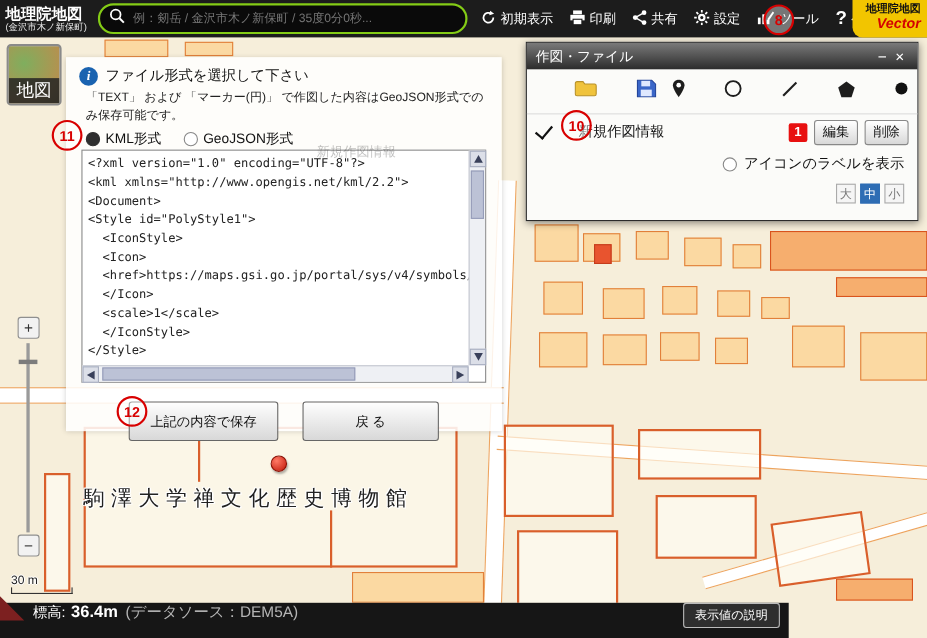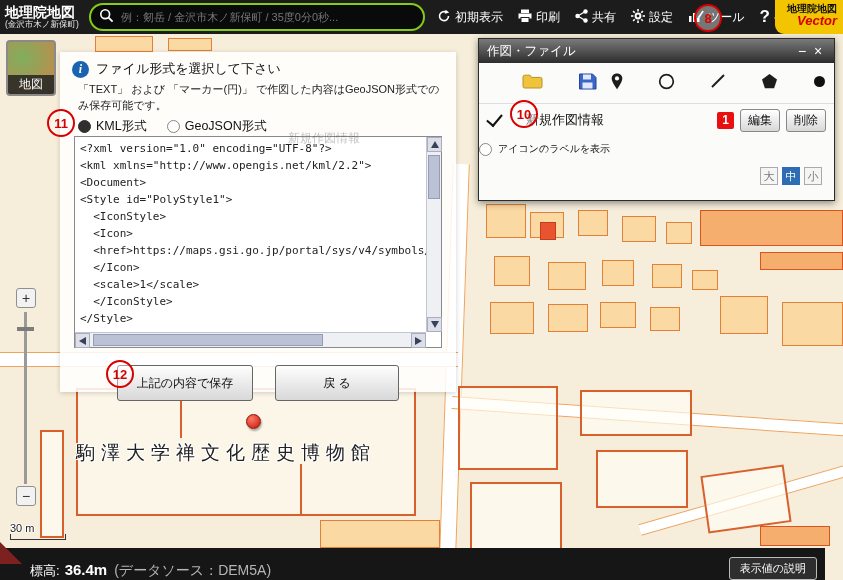--- a/index.html
+++ b/index.html
@@ -29,21 +29,21 @@
   .road{position:absolute;background:#fff;border-top:1px solid #eda45e;border-bottom:1px solid #eda45e;box-sizing:border-box;}
   .road--v{border:none;border-left:1px solid #eda45e;border-right:1px solid #eda45e;}
   .poi-label{position:absolute;left:76px;top:406px;z-index:5;font-size:19px;letter-spacing:6px;color:#222;white-space:nowrap;
     text-shadow:1px 0 0 #fff,-1px 0 0 #fff,0 1px 0 #fff,0 -1px 0 #fff,1px 1px 0 #fff,-1px -1px 0 #fff;}
   .marker{position:absolute;left:246px;top:380px;width:13px;height:13px;border-radius:50%;z-index:6;
     background:radial-gradient(circle at 35% 30%, #ff7a66, #c01608);border:1px solid #8a1005;box-shadow:1px 2px 2px rgba(0,0,0,.3);}
 
   
   .map-thumb{position:absolute;left:6px;top:40px;width:46px;height:52px;border:2px solid #8a8a8a;border-radius:4px;z-index:40;overflow:hidden;
     background:radial-gradient(circle at 30% 30%, #7fae5e, #b5914f 70%, #8f7b43);}
-  .map-thumb .lbl{position:absolute;left:0;bottom:0;width:100%;background:rgba(35,35,35,.85);color:#fff;font-size:12px;text-align:center;padding:1px 0;}
+  .map-thumb .lbl{position:absolute;left:0;bottom:0;width:100%;background:rgba(35,35,35,.85);color:#fff;font-size:16px;text-align:center;padding:1px 0;}
   .zoombtn{position:absolute;left:16px;width:20px;height:20px;background:#f2f2f2;border:1px solid #8f8f8f;border-radius:3px;z-index:40;
     display:flex;align-items:center;justify-content:center;font-size:14px;color:#333;box-sizing:border-box;}
   .zoomtrack{position:absolute;left:24px;top:312px;width:3px;height:172px;background:#9a9a9a;z-index:39;}
   .zoomthumb{position:absolute;left:17px;top:327px;width:17px;height:4px;background:#7c7c7c;z-index:40;}
   .scalebar{position:absolute;left:10px;top:522px;z-index:40;}
   .scalebar .txt{font-size:11px;color:#222;text-shadow:1px 0 #fff,-1px 0 #fff,0 1px #fff,0 -1px #fff;}
   .scalebar .line{width:54px;height:5px;border-left:1px solid #333;border-right:1px solid #333;border-bottom:1px solid #333;}
 
   
   .dialog{position:absolute;left:60px;top:52px;width:396px;height:340px;background:rgba(255,255,255,.86);z-index:30;box-shadow:0 1px 5px rgba(0,0,0,.18);}
@@ -84,31 +84,31 @@
   .win-btn{color:#fff;font-size:14px;width:16px;text-align:center;cursor:pointer;}
   .toolbar{height:40px;display:flex;align-items:center;padding:0 8px;border-bottom:1px solid #ddd;}
   .tool{width:28px;height:28px;display:flex;align-items:center;justify-content:center;cursor:pointer;margin-left:35px;}
   .tool--text{width:36px;font-size:11px;font-weight:bold;color:#111;}
   .row2{height:32px;display:flex;align-items:center;padding:0 8px;}
   .check{width:13px;height:7px;border-left:2.5px solid #111;border-bottom:2.5px solid #111;transform:rotate(-50deg);margin-top:-4px;}
   .row2 .lbl{font-size:13px;color:#111;margin-left:24px;}
   .badge{margin-left:auto;width:17px;height:17px;background:#e81010;color:#fff;font-size:12px;font-weight:bold;border-radius:2px;
     display:flex;align-items:center;justify-content:center;}
   .mini-btn{margin-left:6px;padding:2px 7px;border:1px solid #888;border-radius:3px;background:linear-gradient(#fff,#d8d8d8);font-size:12px;color:#111;cursor:pointer;}
-  .row3{height:26px;display:flex;align-items:center;padding-right:12px;gap:6px;font-size:10px;color:#111;}
+  .row3{height:26px;display:flex;align-items:center;justify-content:flex-end;padding-right:12px;gap:6px;font-size:13px;color:#111;}
   .row4{height:28px;display:flex;align-items:center;justify-content:flex-end;padding-right:12px;gap:4px;}
   .size-btn{width:18px;height:18px;border:1px solid #aaa;background:#f5f5f5;color:#777;font-size:11px;display:flex;align-items:center;justify-content:center;cursor:pointer;box-sizing:border-box;}
   .size-btn--sel{background:#2e6db4;border-color:#2e6db4;color:#fff;}
 
   
   .ann{position:absolute;width:24px;height:24px;border:2px solid #d80000;border-radius:50%;background:rgba(255,255,255,.4);
     color:#d80000;font-size:13px;font-weight:bold;display:flex;align-items:center;justify-content:center;z-index:80;box-sizing:content-box;}
 
   
-  .statusbar{position:absolute;left:0;top:548px;width:825px;height:32px;background:#161616;z-index:60;display:flex;align-items:flex-end;}
+  .statusbar{position:absolute;left:0;top:548px;width:717px;height:32px;background:#161616;z-index:60;display:flex;align-items:flex-start;}
   .corner-tri{position:absolute;left:0;top:542px;width:0;height:0;border-left:22px solid #7c2020;border-top:22px solid transparent;z-index:70;}
   .elev{margin-left:30px;display:flex;align-items:baseline;color:#fff;}
   .elev .lab{font-size:13px;}
   .elev .val{font-size:15px;font-weight:bold;margin-left:5px;}
   .elev .src{font-size:14px;color:#b5b5b5;margin-left:7px;}
   .legend-btn{margin-left:auto;margin-right:8px;padding:3px 10px;border:1px solid #bbb;border-radius:3px;background:#2e2e2e;color:#fff;font-size:11px;cursor:pointer;}
 </style>
 </head>
 <body>
 

